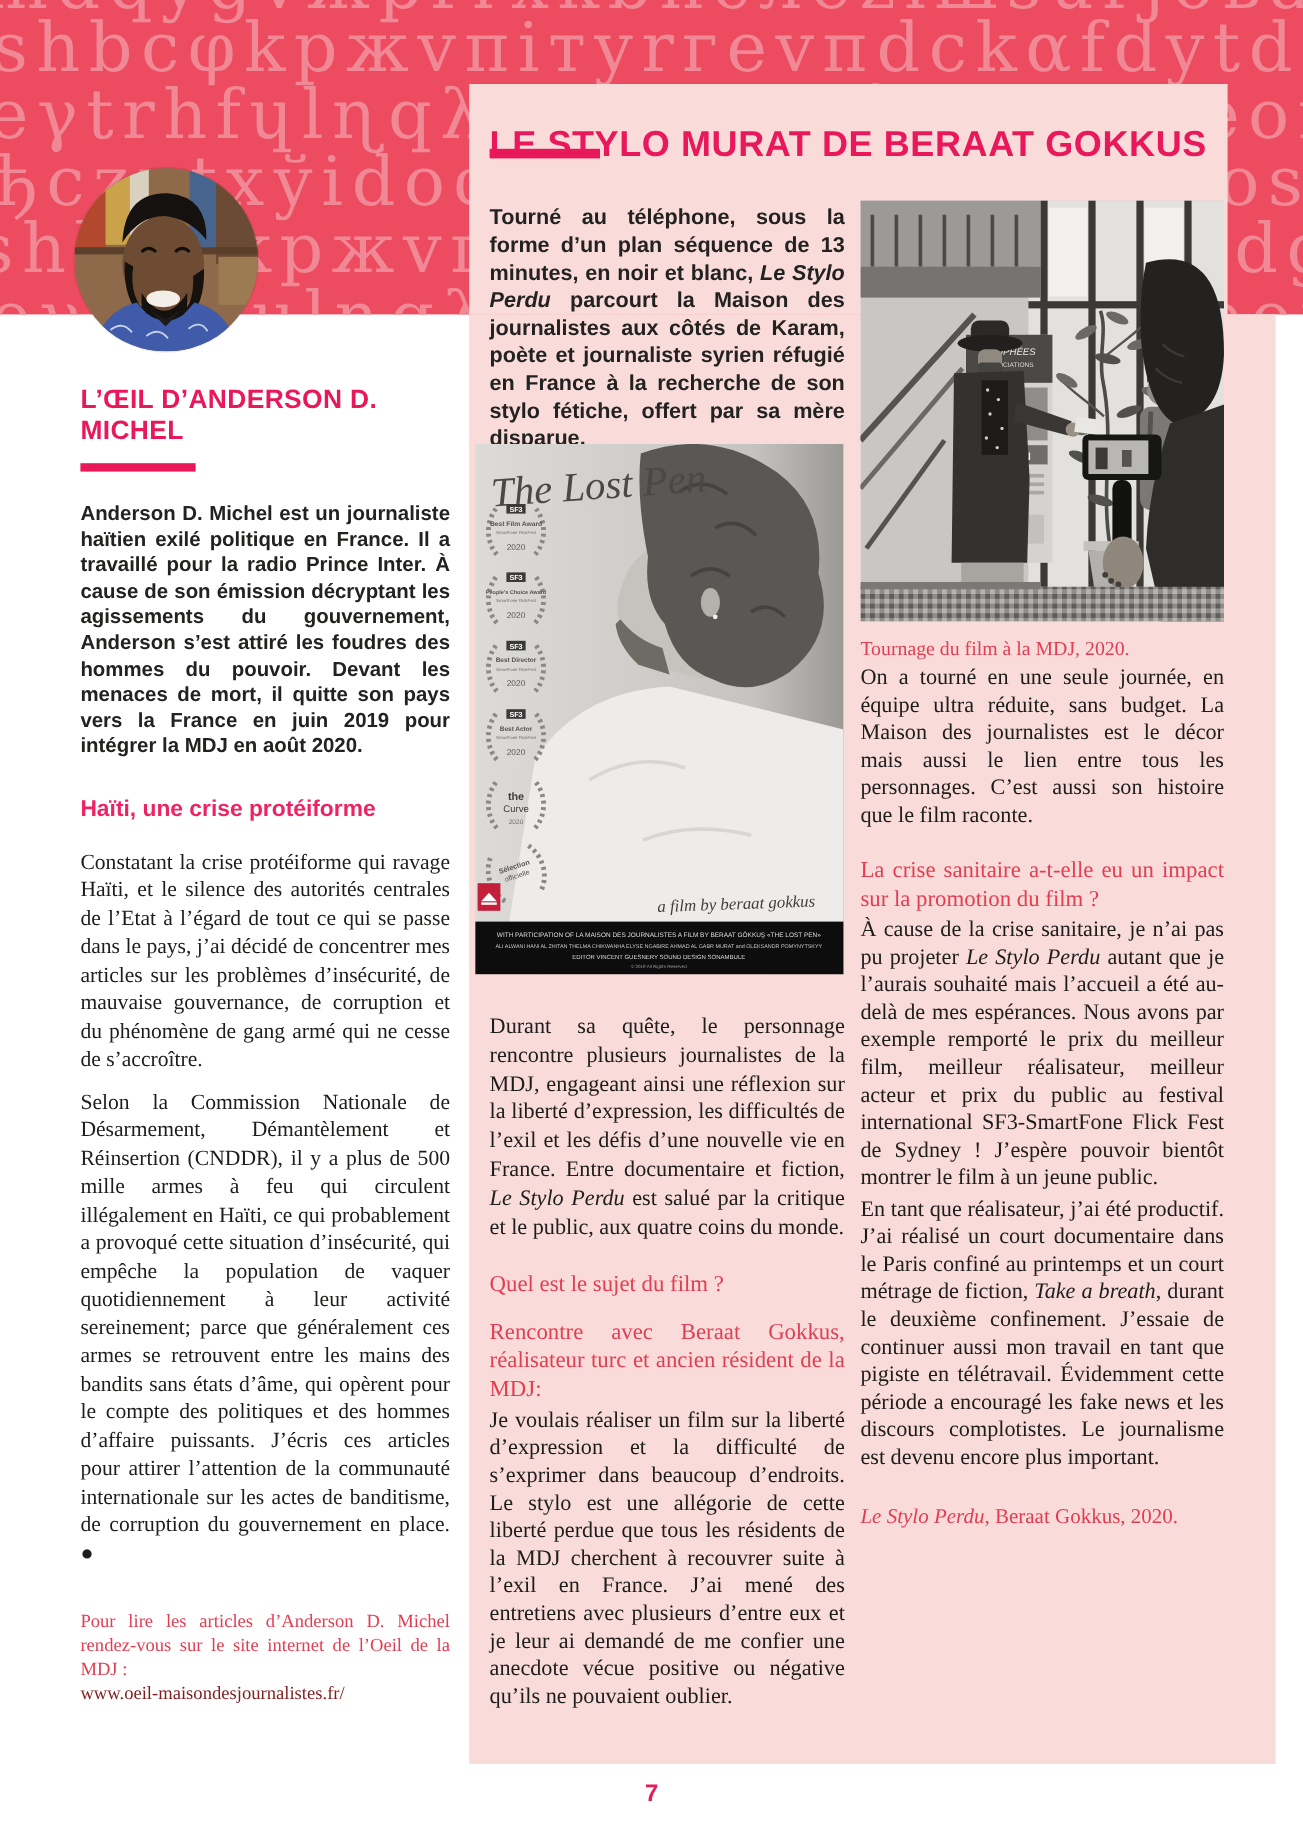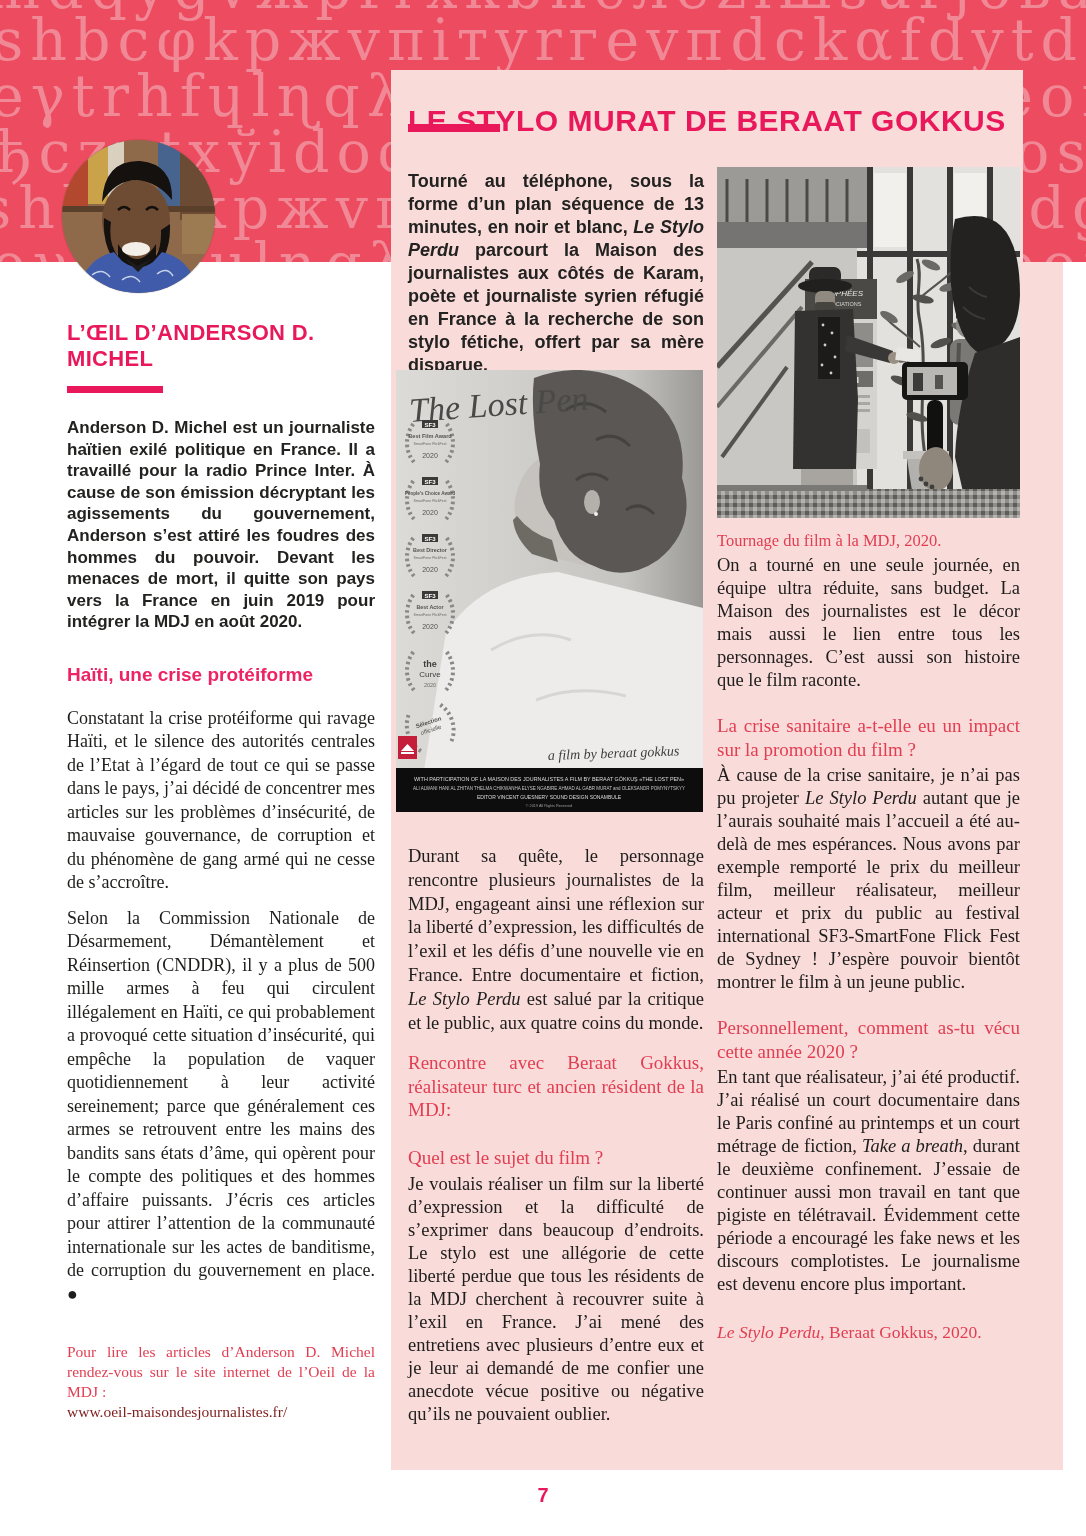--- a/index.html
+++ b/index.html
@@ -193,22 +193,22 @@
         <text x="153" y="411" font-size="5.4" fill="#dcdcdc" text-anchor="middle">WITH PARTICIPATION OF LA MAISON DES JOURNALISTES A FILM BY BERAAT GÖKKUŞ «THE LOST PEN»</text>
         <text x="153" y="420" font-size="4.5" fill="#c4c4c4" text-anchor="middle">ALI ALWANI   HANI AL ZHITAN   THELMA CHIKWANHA   ELYSE NGABIRE   AHMAD AL GABR   MURAT   and   OLEKSANDR POMYNYTSKYY</text>
         <text x="153" y="429" font-size="5" fill="#dcdcdc" text-anchor="middle">EDITOR VINCENT GUESNERY   SOUND DESIGN SONAMBULE</text>
         <text x="153" y="437" font-size="3.8" fill="#9a9a9a" text-anchor="middle">© 2019 All Rights Reserved</text>
       </g>
     </svg>
   </div>
 
   <div class="mid-col">
     <p class="mid-serif"><span>Durant sa quête, le personnage rencontre plusieurs journalistes de la MDJ, engageant ainsi une réflexion sur la liberté d’expression, les difficultés de l’exil et les défis d’une nouvelle vie en France. Entre documentaire et fiction, </span><span class="it">Le Stylo Perdu</span><span> est salué par la critique et le public, aux quatre coins du monde.</span></p>
+    <p class="red-serif red-q">Quel est le sujet du film ?</p>
     <p class="red-serif">Rencontre avec Beraat Gokkus, réalisateur turc et ancien résident de la MDJ:</p>
-    <p class="red-serif red-q">Quel est le sujet du film ?</p>
     <p class="answer">Je voulais réaliser un film sur la liberté d’expression et la difficulté de s’exprimer dans beaucoup d’endroits. Le stylo est une allégorie de cette liberté perdue que tous les résidents de la MDJ cherchent à recouvrer suite à l’exil en France. J’ai mené des entretiens avec plusieurs d’entre eux et je leur ai demandé de me confier une anecdote vécue positive ou négative qu’ils ne pouvaient oublier.</p>
   </div>
 
   <div class="left-col">
     <h2 class="left-heading">L’ŒIL D’ANDERSON D. MICHEL</h2>
     <div class="left-bar"></div>
     <p class="intro-bold">Anderson D. Michel est un journaliste haïtien exilé politique en France. Il a travaillé pour la radio Prince Inter. À cause de son émission décryptant les agissements du gouvernement, Anderson s’est attiré les foudres des hommes du pouvoir. Devant les menaces de mort, il quitte son pays vers la France en juin 2019 pour intégrer la MDJ en août 2020.</p>
     <h3 class="sub-heading">Haïti, une crise protéiforme</h3>
     <p class="serif">Constatant la crise protéiforme qui ravage Haïti, et le silence des autorités centrales de l’Etat à l’égard de tout ce qui se passe dans le pays, j’ai décidé de concentrer mes articles sur les problèmes d’insécurité, de mauvaise gouvernance, de corruption et du phénomène de gang armé qui ne cesse de s’accroître.</p>
     <p class="serif cont">Selon la Commission Nationale de Désarmement, Démantèlement et Réinsertion (CNDDR), il y a plus de 500 mille armes à feu qui circulent illégalement en Haïti, ce qui probablement a provoqué cette situation d’insécurité, qui empêche la population de vaquer quotidiennement à leur activité sereinement; parce que généralement ces armes se retrouvent entre les mains des bandits sans états d’âme, qui opèrent pour le compte des politiques et des hommes d’affaire puissants. J’écris ces articles pour attirer l’attention de la communauté internationale sur les actes de banditisme, de corruption du gouvernement en place. ●</p>
@@ -333,20 +333,19 @@
           <circle cx="215" cy="320" r="2.4" fill="#3f3e3c"></circle>
       </g>
 
       <rect x="0" y="322" width="303" height="29" fill="url(#mosaic)"></rect>
       <rect x="0" y="318" width="150" height="6" fill="#7b7975"></rect>
     </svg>
     <p class="caption">Tournage du film à la MDJ, 2020.</p>
     <p class="ra">On a tourné en une seule journée, en équipe ultra réduite, sans budget. La Maison des journalistes est le décor mais aussi le lien entre tous les personnages. C’est aussi son histoire que le film raconte.</p>
     <p class="rq">La crise sanitaire a-t-elle eu un impact sur la promotion du film ?</p>
     <p class="ra"><span>À cause de la crise sanitaire, je n’ai pas pu projeter </span><span class="it">Le Stylo Perdu</span><span> autant que je l’aurais souhaité mais l’accueil a été au-delà de mes espérances. Nous avons par exemple remporté le prix du meilleur film, meilleur réalisateur, meilleur acteur et prix du public au festival international SF3-SmartFone Flick Fest de Sydney ! J’espère pouvoir bientôt montrer le film à un jeune public.</span></p>
-    <p class="rq">Personnellement, comment as-tu vécu cette année 2020 ?</p>
     <p class="ra"><span>En tant que réalisateur, j’ai été productif. J’ai réalisé un court documentaire dans le Paris confiné au printemps et un court métrage de fiction, </span><span class="it">Take a breath</span><span>, durant le deuxième confinement. J’essaie de continuer aussi mon travail en tant que pigiste en télétravail. Évidemment cette période a encouragé les fake news et les discours complotistes. Le journalisme est devenu encore plus important.</span></p>
     <p class="credit"><span class="it">Le Stylo Perdu</span><span>, Beraat Gokkus, 2020.</span></p>
   </div>
 
   <div class="page-number">7</div>
 
 </div>
 
 </body></html>

